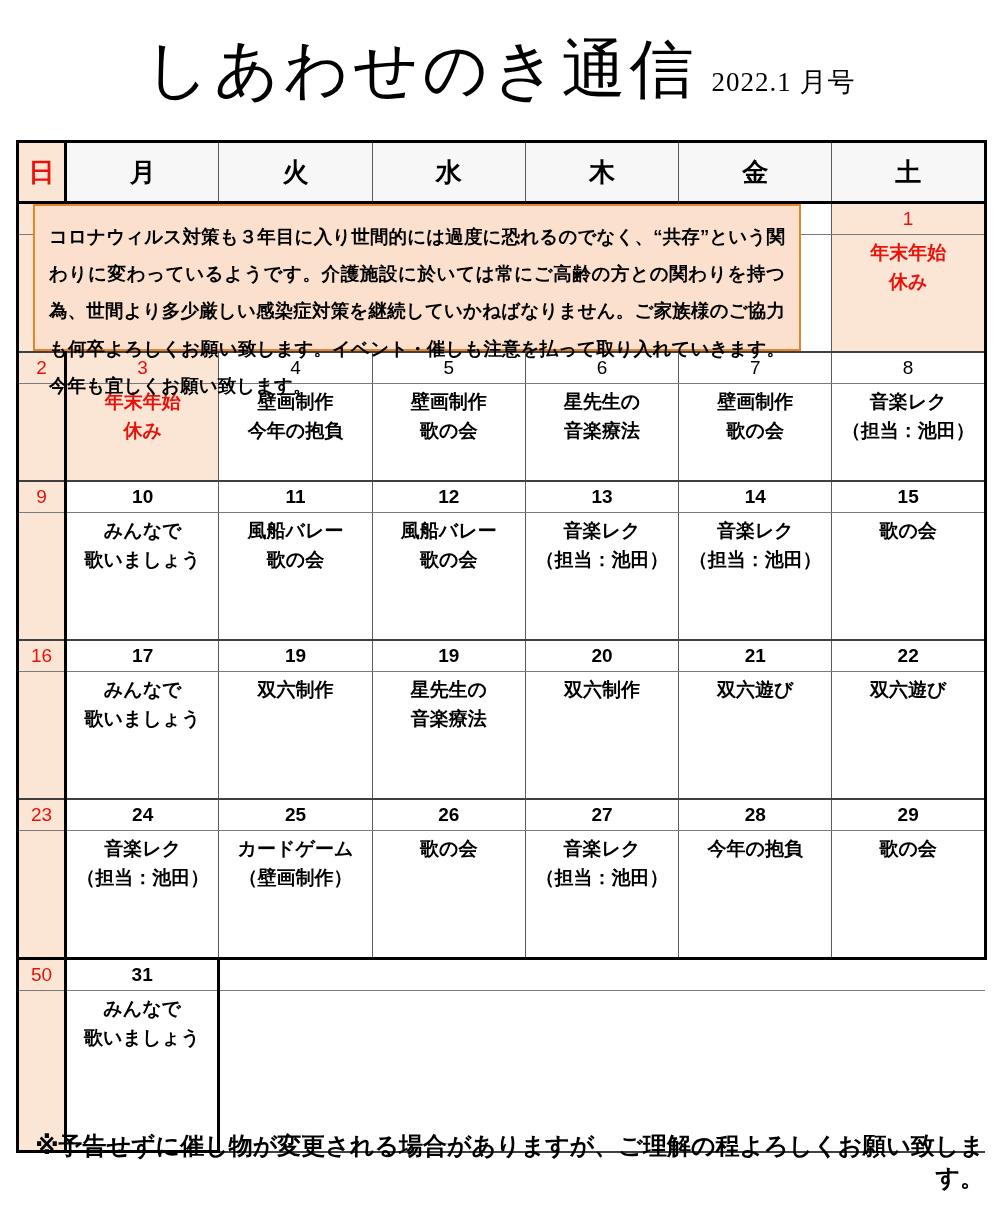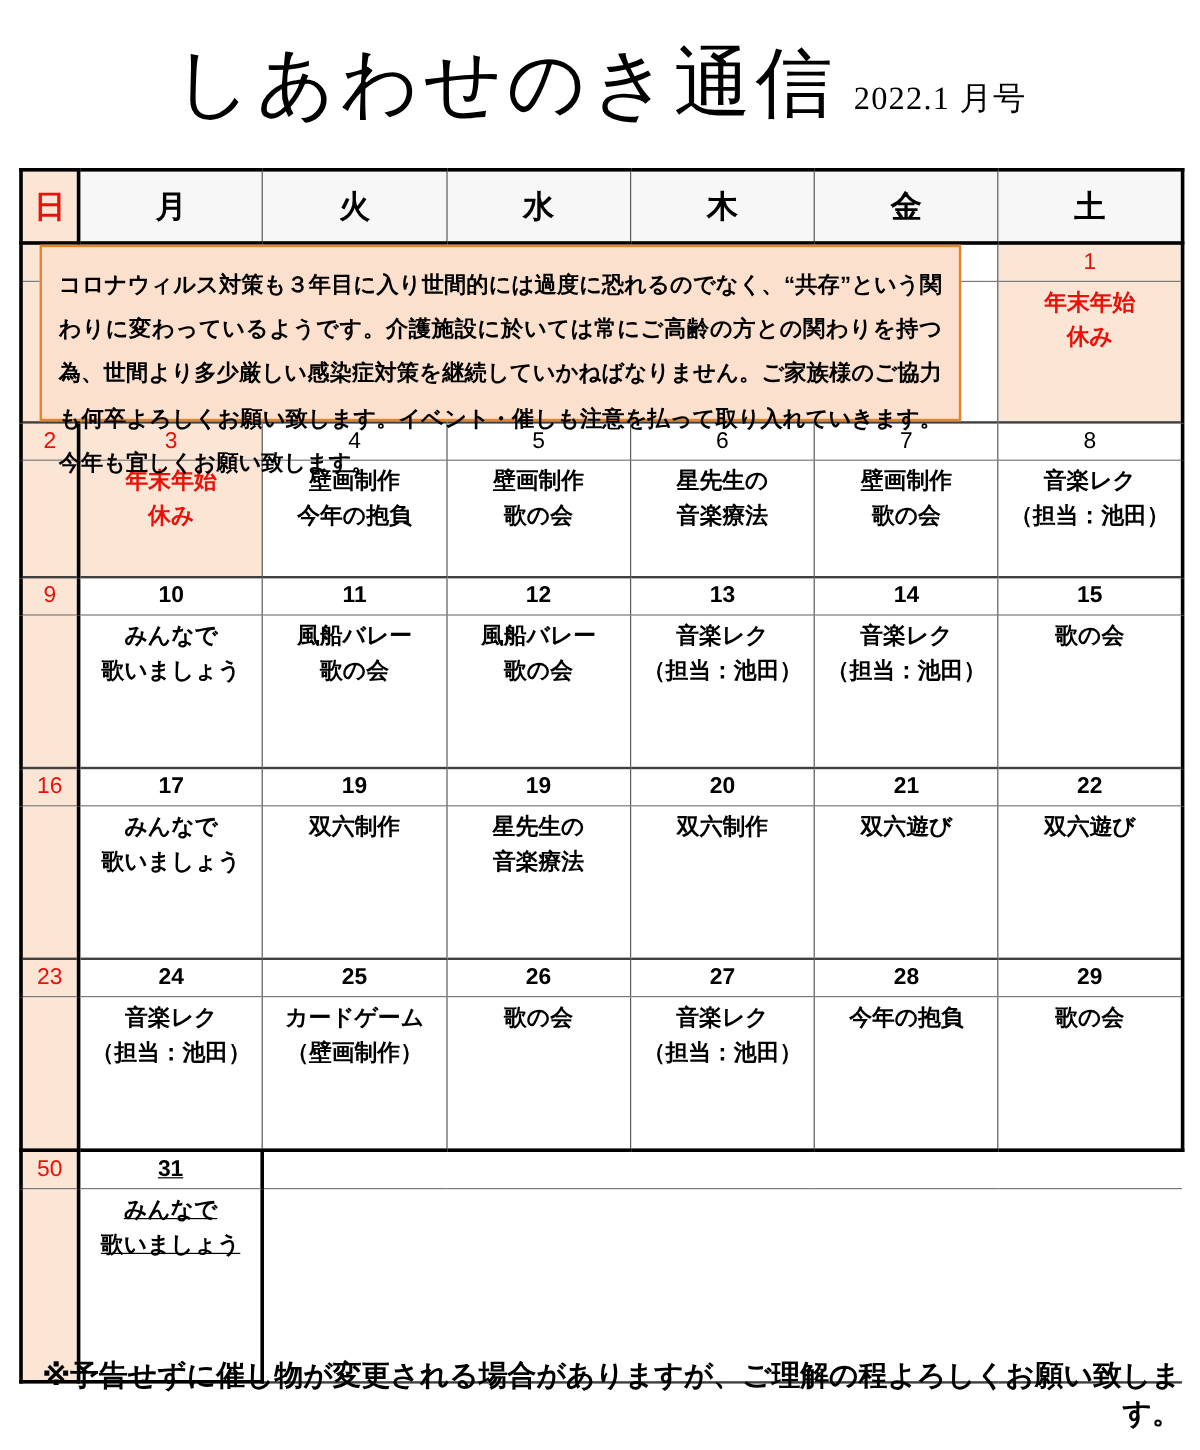--- a/index.html
+++ b/index.html
@@ -122,21 +122,21 @@
   tr.events.h-w3 td { height: 122px; }
   tr.events.h-w4 td { height: 122px; }
   tr.events.h-w5 td { height: 155px; }
 
   
   td.blank {
     border: none;
     background: #ffffff;
   }
   tr.dates td.last-mon,
-  tr.events td.last-mon { border-right: 3px solid #000; text-decoration: underline; }
+  tr.events td.last-mon { border-right: 3px solid #000; }
   tr.events.h-w5 td.sun,
   tr.events.h-w5 td.last-mon { border-bottom: 3px solid #000; }
 
   
   tr.events td { border-bottom: 2px solid #404040; }
   tr.events.h-w4 td { border-bottom: 3px solid #000; }
 
   
   .notice {
     position: absolute;

